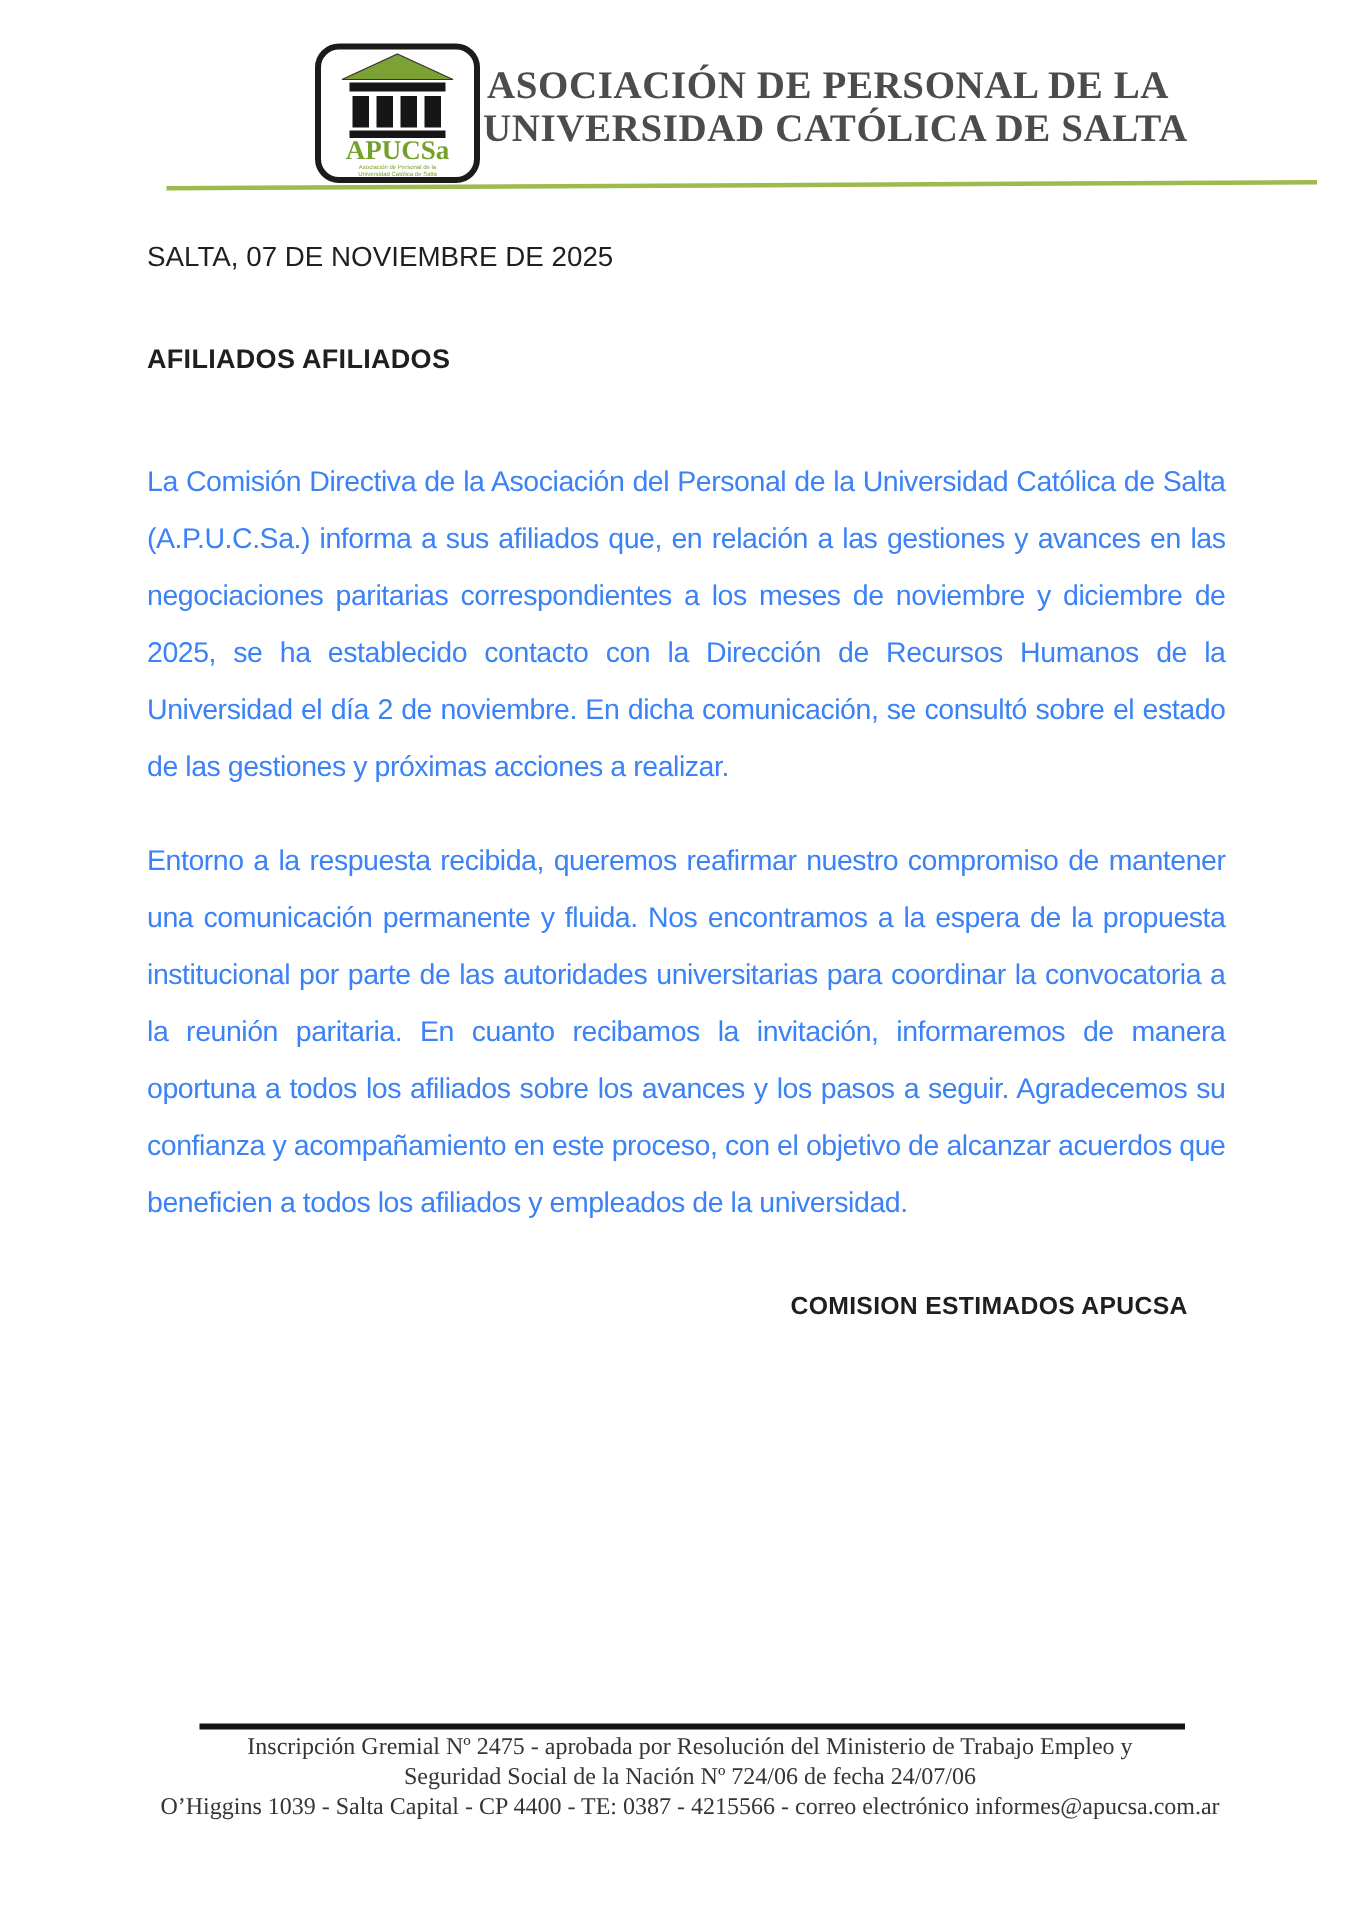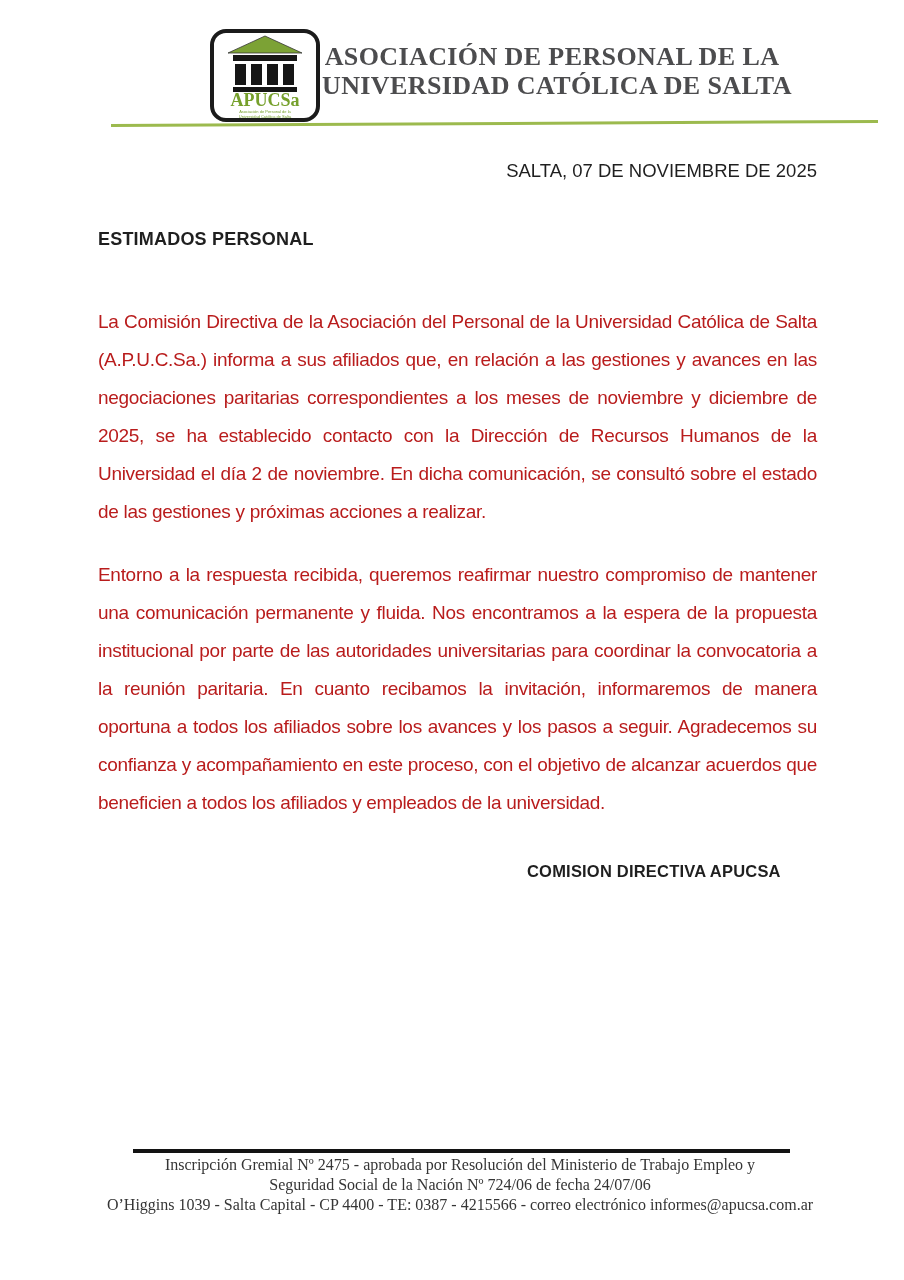--- a/index.html
+++ b/index.html
@@ -50,21 +50,20 @@
     background: #9cba4e;
     transform: rotate(-0.3deg);
   }
 
   
   .dateline {
     position: absolute;
     left: 98px;
     top: 160px;
     width: 719px;
-    text-align: right;
     font-size: 18.5px;
     color: #1f1f1f;
   }
   .salutation {
     position: absolute;
     left: 98px;
     top: 229px;
     font-size: 18px;
     font-weight: bold;
     color: #1f1f1f;
@@ -75,21 +74,21 @@
     left: 98px;
     top: 303px;
     width: 719px;
   }
   .body-text p {
     margin: 0 0 25px 0;
     font-size: 19px;
     line-height: 38px;
     letter-spacing: -0.3px;
     text-align: justify;
-    color: #b91c1c;
+    color: #3b82f6;
   }
   .signature {
     position: absolute;
     left: 527px;
     top: 862px;
     font-size: 16.5px;
     font-weight: bold;
     color: #1f1f1f;
     letter-spacing: 0.2px;
   }
@@ -138,28 +137,28 @@
 
   <div class="org-title">
     <div>ASOCIACIÓN DE PERSONAL DE LA</div>
     <div>UNIVERSIDAD CATÓLICA DE SALTA</div>
   </div>
 
   <div class="green-rule"></div>
 
   <div class="dateline">SALTA, 07 DE NOVIEMBRE DE 2025</div>
 
-  <div class="salutation">ESTIMADOS PERSONAL</div>
+  <div class="salutation">AFILIADOS AFILIADOS</div>
 
   <div class="body-text">
     <p>La Comisión Directiva de la Asociación del Personal de la Universidad Católica de Salta (A.P.U.C.Sa.) informa a sus afiliados que, en relación a las gestiones y avances en las negociaciones paritarias correspondientes a los meses de noviembre y diciembre de 2025, se ha establecido contacto con la Dirección de Recursos Humanos de la Universidad el día 2 de noviembre. En dicha comunicación, se consultó sobre el estado de las gestiones y próximas acciones a realizar.</p>
     <p>Entorno a la respuesta recibida, queremos reafirmar nuestro compromiso de mantener una comunicación permanente y fluida. Nos encontramos a la espera de la propuesta institucional por parte de las autoridades universitarias para coordinar la convocatoria a la reunión paritaria. En cuanto recibamos la invitación, informaremos de manera oportuna a todos los afiliados sobre los avances y los pasos a seguir. Agradecemos su confianza y acompañamiento en este proceso, con el objetivo de alcanzar acuerdos que beneficien a todos los afiliados y empleados de la universidad.</p>
   </div>
 
-  <div class="signature">COMISION DIRECTIVA APUCSA</div>
+  <div class="signature">COMISION ESTIMADOS APUCSA</div>
 
   <div class="footer-rule"></div>
   <div class="footer">
     <div>Inscripción Gremial Nº 2475 - aprobada por Resolución del Ministerio de Trabajo Empleo y</div>
     <div>Seguridad Social de la Nación Nº 724/06 de fecha 24/07/06</div>
     <div>O’Higgins 1039 - Salta Capital - CP 4400 - TE: 0387 - 4215566 - correo electrónico informes@apucsa.com.ar</div>
   </div>
 
 </div>
 

